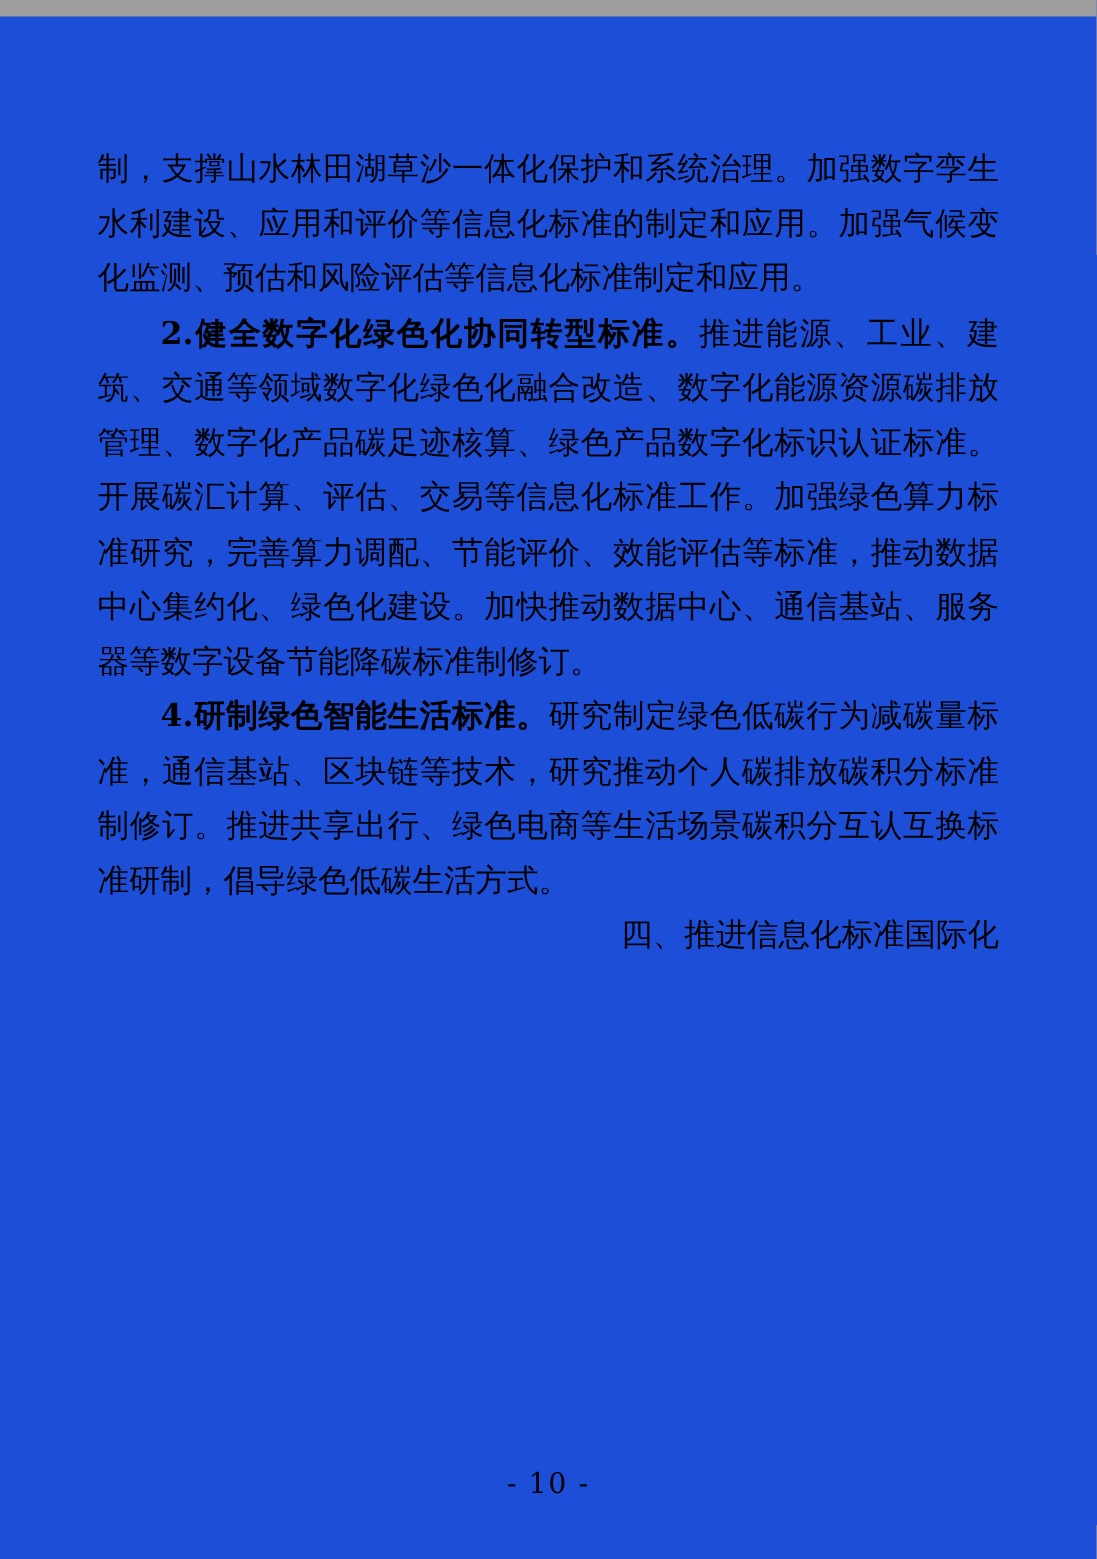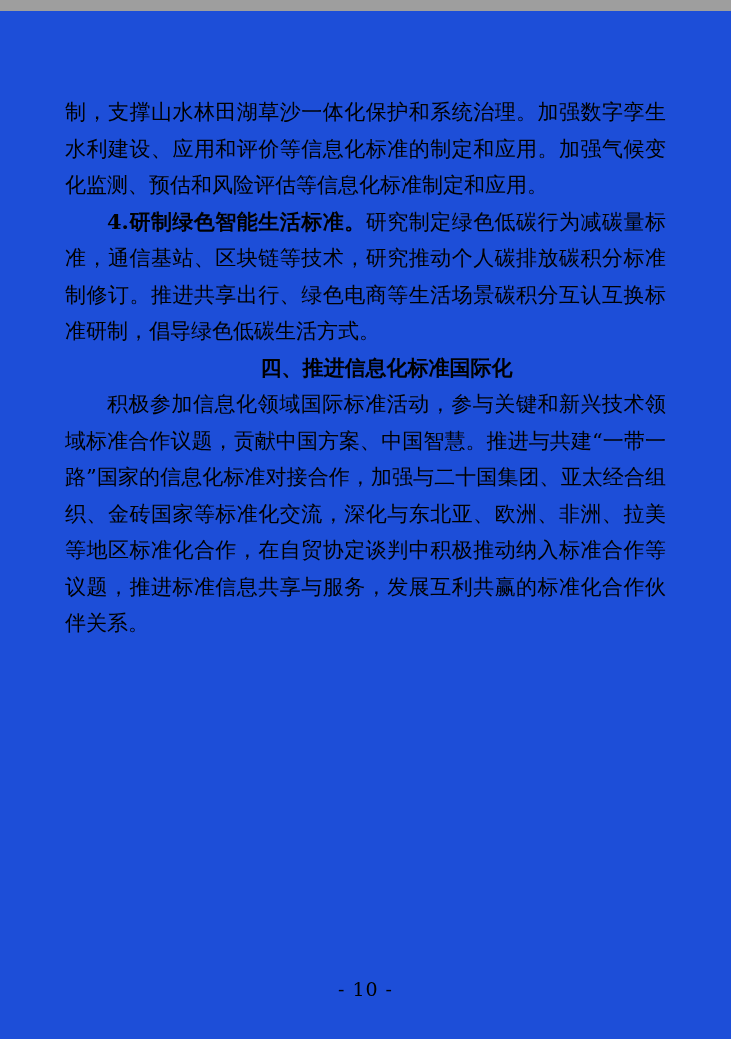--- a/index.html
+++ b/index.html
@@ -37,22 +37,22 @@
     font-weight: normal;
   }
   .body-text p.no-indent {
     text-indent: 0;
   }
   .lead {
     font-weight: bold;
   }
   .body-text h2,
   .body-text h3 {
-    font-weight: bold;
-    text-align: center;
+    font-weight: normal;
+    text-align: right;
   }
   .footer {
     position: absolute;
     top: 966px;
     left: 0;
     width: 731px;
     text-align: center;
     font-size: 19px;
     line-height: 24px;
     letter-spacing: 1px;
@@ -61,27 +61,27 @@
 </style>
 </head>
 <body>
 
 <div class="page">
 
   <div class="body-text">
 
     <p class="no-indent">制，支撑山水林田湖草沙一体化保护和系统治理。加强数字孪生水利建设、应用和评价等信息化标准的制定和应用。加强气候变化监测、预估和风险评估等信息化标准制定和应用。</p>
 
+    <p><span class="lead">2.健全数字化绿色化协同转型标准。</span><span>推进能源、工业、建筑、交通等领域数字化绿色化融合改造、数字化能源资源碳排放管理、数字化产品碳足迹核算、绿色产品数字化标识认证标准。开展碳汇计算、评估、交易等信息化标准工作。加强绿色算力标准研究，完善算力调配、节能评价、效能评估等标准，推动数据中心集约化、绿色化建设。加快推动数据中心、通信基站、服务器等数字设备节能降碳标准制修订。</span></p>
 
     <p><span class="lead">4.研制绿色智能生活标准。</span><span>研究制定绿色低碳行为减碳量标准，通信基站、区块链等技术，研究推动个人碳排放碳积分标准制修订。推进共享出行、绿色电商等生活场景碳积分互认互换标准研制，倡导绿色低碳生活方式。</span></p>
 
     <h2>四、推进信息化标准国际化</h2>
 
 
-    <p>积极参加信息化领域国际标准活动，参与关键和新兴技术领域标准合作议题，贡献中国方案、中国智慧。推进与共建“一带一路”国家的信息化标准对接合作，加强与二十国集团、亚太经合组织、金砖国家等标准化交流，深化与东北亚、欧洲、非洲、拉美等地区标准化合作，在自贸协定谈判中积极推动纳入标准合作等议题，推进标准信息共享与服务，发展互利共赢的标准化合作伙伴关系。</p>
 
 
   </div>
 
   <div class="footer">
     <span>- 10 -</span>
   </div>
 
 </div>
 

